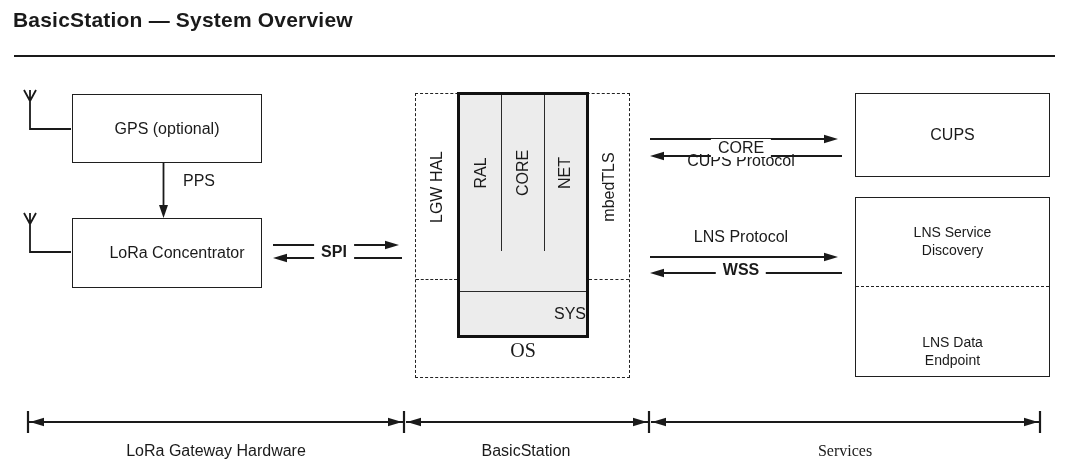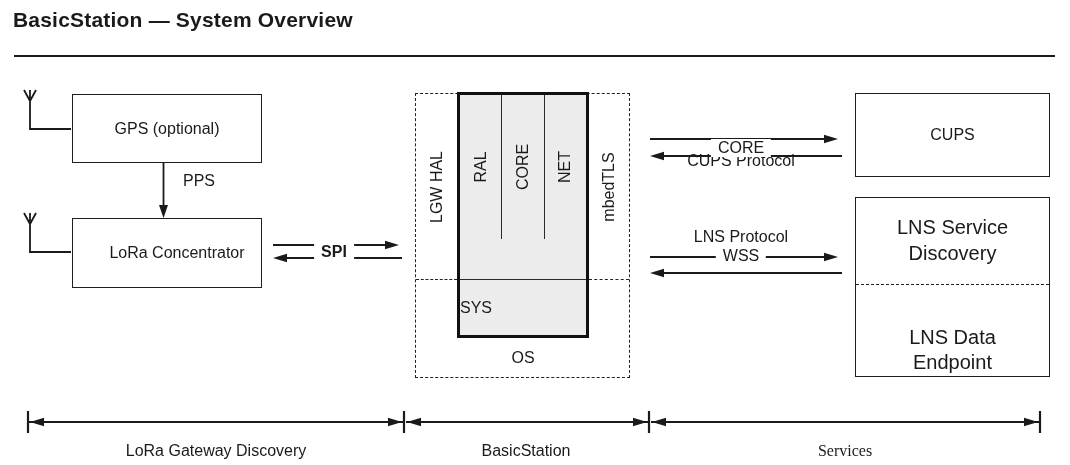--- a/index.html
+++ b/index.html
@@ -65,21 +65,21 @@
   .proto-label {
     font-size:16px;
     white-space:nowrap;
     transform:translate(-50%,-50%);
   }
   .cups-proto-label { left:741px; top:117px;margin-top:44px; }
   .https-arrows     { left:644px; top:131px; }
   .https-label      { left:741px; top:148px; }
   .lns-proto-label  { left:741px; top:237px; }
   .wss-arrows       { left:644px; top:249px; }
-  .wss-label        { left:741px; top:256px; }
+  .wss-label        { left:741px; top:270px;font-weight:bold; }
 
   
   .mid-dashed {
     left:415px; top:93px;
     width:215px; height:285px;
     border:1.5px dashed #222222;
   }
   .mid-dash-left  { left:416px; top:279px; width:41px; height:0; border-top:1.5px dashed #222222; }
   .mid-dash-right { left:589px; top:279px; width:40px; height:0; border-top:1.5px dashed #222222; }
 
@@ -97,45 +97,46 @@
     width:132px; height:246px;
     border:3px solid #111111;
     background:#ececec;
     display:flex;
     flex-direction:column;
   }
   .core-cols { flex:1; display:flex; }
   .core-col  { flex:1; position:relative; }
   .core-col + .core-col { border-left:1.3px solid #2a2a2a; }
   .sys-band {
-    height:56px;
+    height:44px;
     border-top:1.3px solid #2a2a2a;
-    display:flex; align-items:center; justify-content:flex-start;
+    display:flex; align-items:center; justify-content:flex-end;
     font-size:16px;
     margin-top:40px;
   }
   .os-wrap {
     left:458px; top:339px;
     width:130px; height:37px;
-    display:flex; align-items:center; justify-content:center;
-    font-size:16px;
+    display:flex; align-items:flex-start; justify-content:center;
+    font-size:20px;
+    font-family:Liberation Serif, serif;
   }
 
   
   .cups-box { left:855px; top:93px; width:195px; height:84px; }
   .lns-box {
     left:855px; top:197px;
     width:195px; height:180px;
     border:1.5px solid #1f1f1f;
     background:#ffffff;
     display:flex; flex-direction:column;
   }
   .lns-cell {
     display:flex; align-items:center; justify-content:center;
-    text-align:center; font-size:20px; line-height:1.28;
+    text-align:center; font-size:14px; line-height:1.28;
   }
   .lns-top { height:89px; border-bottom:1.5px dashed #222222; }
   .lns-bottom { flex:1; }
   .lns-top span { display:inline-block; max-width:120px; }
   .lns-bottom span { display:inline-block; max-width:95px;margin-top:40px; }
 
   
   .ruler { left:20px; top:404px; }
   .span-label {
     top:442px;
@@ -265,17 +266,17 @@
 
     <line x1="386" y1="18" x2="628" y2="18" stroke="#1a1a1a" stroke-width="2"></line>
     <polygon points="387,18 401,13.7 401,22.3" class="fill-head"></polygon>
     <polygon points="627,18 613,13.7 613,22.3" class="fill-head"></polygon>
 
     <line x1="631" y1="18" x2="1019" y2="18" stroke="#1a1a1a" stroke-width="2"></line>
     <polygon points="632,18 646,13.7 646,22.3" class="fill-head"></polygon>
     <polygon points="1018,18 1004,13.7 1004,22.3" class="fill-head"></polygon>
   </svg>
 
-  <div class="abs span-label span-hw">LoRa Gateway Discovery</div>
+  <div class="abs span-label span-hw">LoRa Gateway Hardware</div>
   <div class="abs span-label span-bs">BasicStation</div>
   <div class="abs span-label span-svc">Services</div>
 
 </div>
 
 </body></html>

